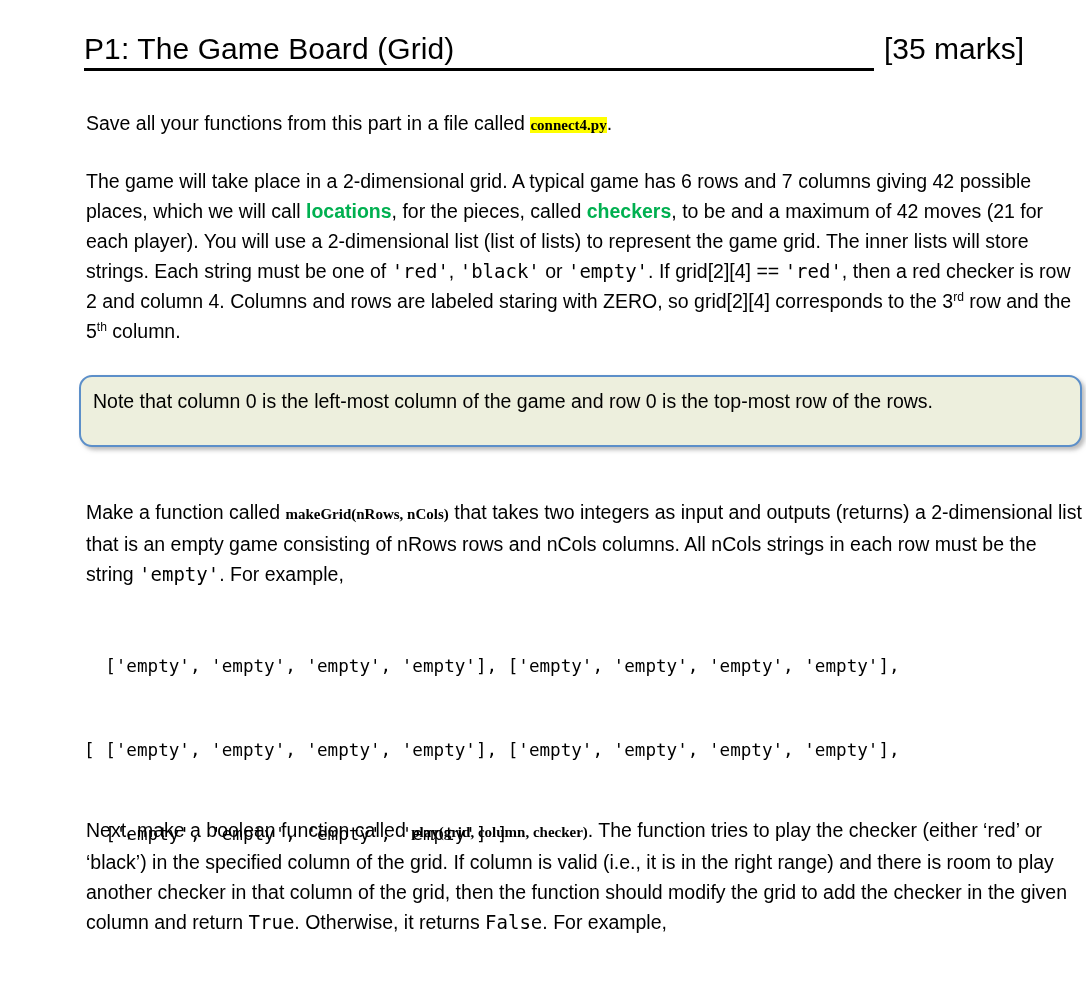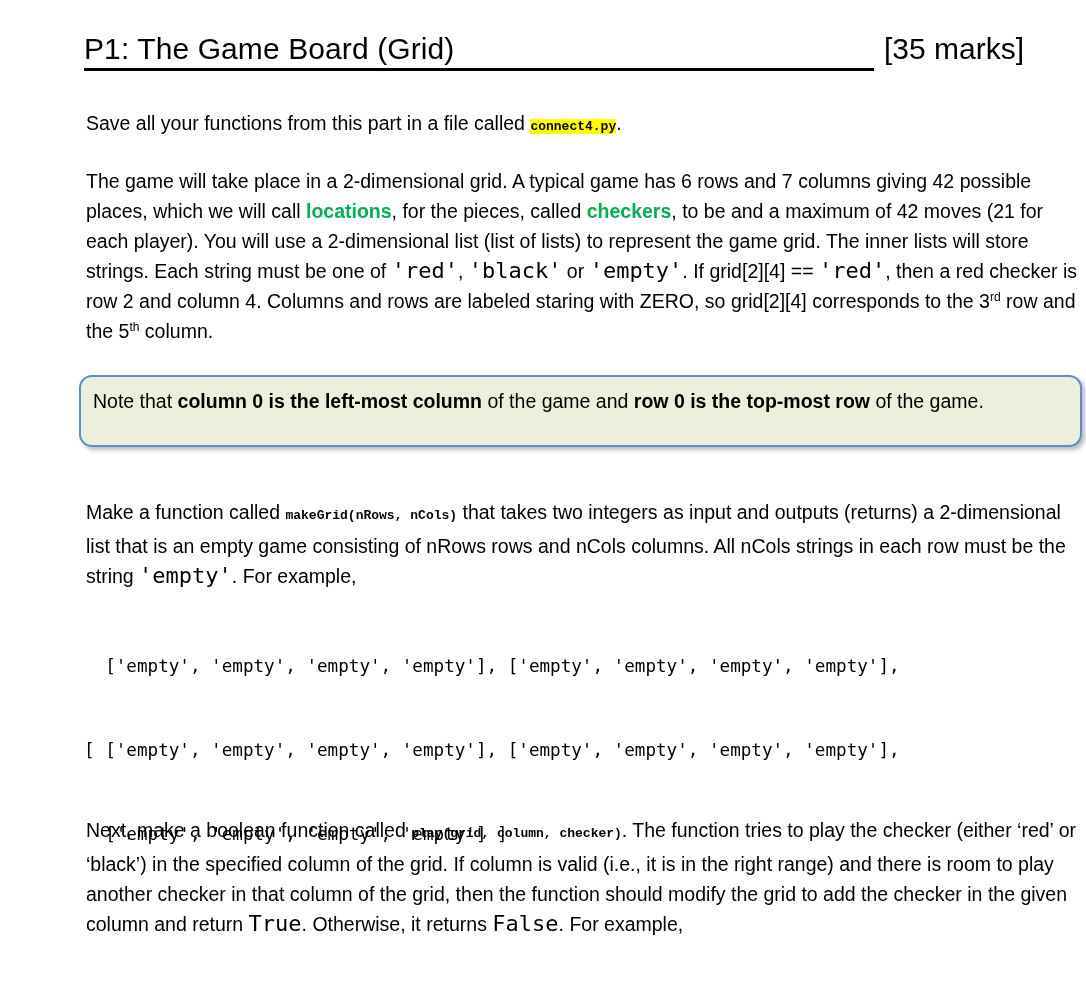--- a/index.html
+++ b/index.html
@@ -65,37 +65,37 @@
     font-family: "Liberation Sans", sans-serif;
   }
   .p-save   { top: 88px; }
   .p-intro  { top: 146px; }
   .p-make   { top: 477px; }
   .p-range  { top: 735px; }
   .p-play   { top: 795px; }
 
   .mono {
     font-family: "DejaVu Sans Mono", "Liberation Mono", monospace;
-    font-size: 22px;
+    font-size: 19px;
     letter-spacing: 0px;
   }
   .mono-bold {
-    font-family: Liberation Mono, monospace;
-    font-size: 13px;
+    font-family: Liberation Serif, serif;
+    font-size: 15px;
     font-weight: bold;
   }
   .hl {
     background-color: #ffff00;
   }
   .green {
     color: #00b050;
     font-weight: bold;
     text-align: right;
   }
-  .b { font-weight: bold; }
+  .b { font-weight: normal; }
   sup {
     font-size: 0.62em;
     vertical-align: super;
     line-height: 0;
   }
 
   
   .note-box {
     position: absolute;
     left: 79px;
@@ -140,21 +140,21 @@
   <p class="para p-save">
     <span>Save all your functions from this part in a file called </span><span class="mono-bold hl">connect4.py</span><span>.</span>
   </p>
 
   <p class="para p-intro">
     <span>The game will take place in a 2-dimensional grid. A typical game has 6 rows and 7 columns giving 42 possible places, which we will call </span><span class="green">locations</span><span>, for the pieces, called </span><span class="green">checkers</span><span>, to be and a maximum of 42 moves (21 for each player). You will use a 2-dimensional list (list of lists) to represent the game grid. The inner lists will store strings. Each string must be one of </span><span class="mono">'red'</span><span>, </span><span class="mono">'black'</span><span> or </span><span class="mono">'empty'</span><span>. If grid[2][4] == </span><span class="mono">'red'</span><span>, then a red checker is row 2 and column 4. Columns and rows are labeled staring with ZERO, so grid[2][4] corresponds to the 3</span><sup>rd</sup><span> row and the 5</span><sup>th</sup><span> column.</span>
   </p>
 
   <div class="note-box">
     <div class="note-text">
-      <span>Note that </span><span class="b">column 0 is the left-most column</span><span> of the game and </span><span class="b">row 0 is the top-most row</span><span> of the game.</span>
+      <span>Note that </span><span class="b">column 0 is the left-most column</span><span> of the game and </span><span class="b">row 0 is the top-most row</span><span> of the rows.</span>
     </div>
   </div>
 
   <p class="para p-make">
     <span>Make a function called </span><span class="mono-bold">makeGrid(nRows, nCols)</span><span> that takes two integers as input and outputs (returns) a 2-dimensional list that is an empty game consisting of nRows rows and nCols columns. All nCols strings in each row must be the string </span><span class="mono">'empty'</span><span>. For example,</span>
   </p>
 
   <div class="code-block">
     <div>  ['empty', 'empty', 'empty', 'empty'], ['empty', 'empty', 'empty', 'empty'],</div>
     <div>[ ['empty', 'empty', 'empty', 'empty'], ['empty', 'empty', 'empty', 'empty'],</div>

